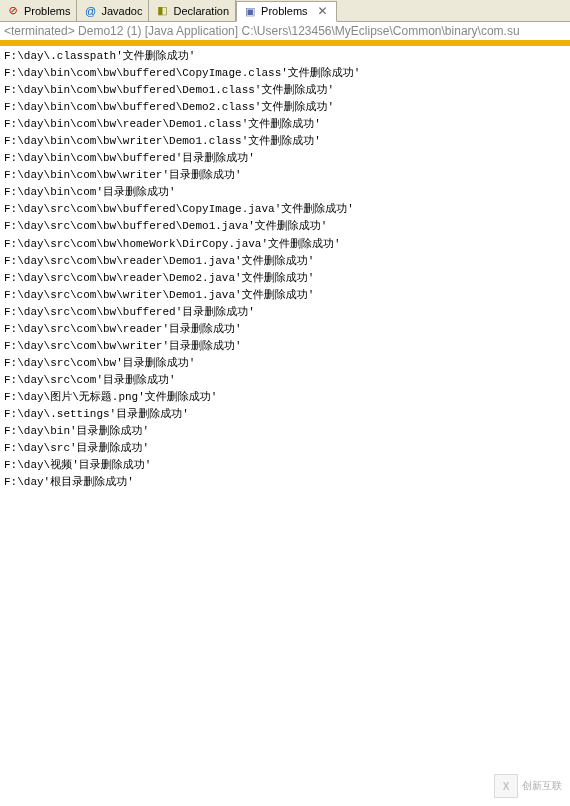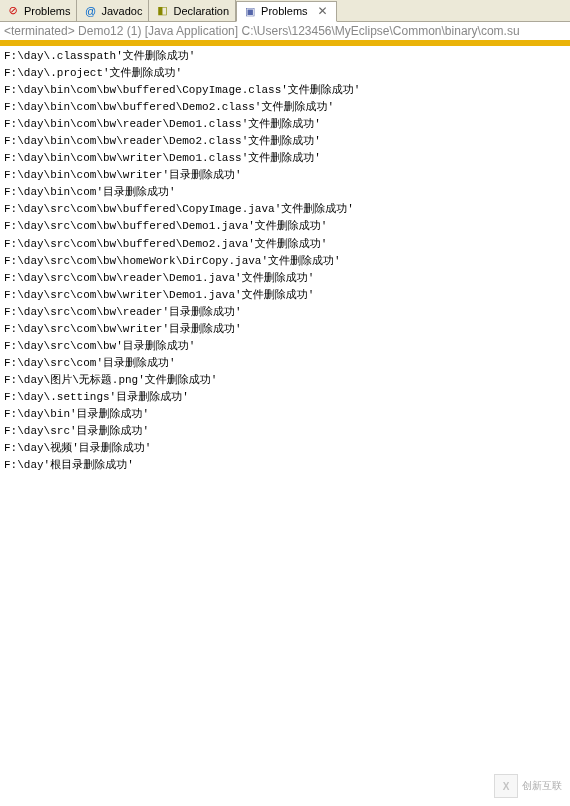--- a/index.html
+++ b/index.html
@@ -120,34 +120,35 @@
       <span class="icon icon-console">▣</span>
       <span>Problems</span>
       <span class="tab-close">✕</span>
     </div>
   </div>
 
 <div class="status-bar">&lt;terminated&gt; Demo12 (1) [Java Application] C:\Users\123456\MyEclipse\Common\binary\com.su</div>
 
 <div class="content" id="console-content">
     <div class="line">F:\day\.classpath'文件删除成功'</div>
-    <div class="line">F:\day\.project'文件删除成功'</div>
     <div class="line">F:\day\bin\com\bw\buffered\CopyImage.class'文件删除成功'</div>
+    <div class="line">F:\day\bin\com\bw\buffered\Demo1.class'文件删除成功'</div>
     <div class="line">F:\day\bin\com\bw\buffered\Demo2.class'文件删除成功'</div>
     <div class="line">F:\day\bin\com\bw\reader\Demo1.class'文件删除成功'</div>
-    <div class="line">F:\day\bin\com\bw\reader\Demo2.class'文件删除成功'</div>
     <div class="line">F:\day\bin\com\bw\writer\Demo1.class'文件删除成功'</div>
+    <div class="line">F:\day\bin\com\bw\buffered'目录删除成功'</div>
     <div class="line">F:\day\bin\com\bw\writer'目录删除成功'</div>
     <div class="line">F:\day\bin\com'目录删除成功'</div>
     <div class="line">F:\day\src\com\bw\buffered\CopyImage.java'文件删除成功'</div>
     <div class="line">F:\day\src\com\bw\buffered\Demo1.java'文件删除成功'</div>
-    <div class="line">F:\day\src\com\bw\buffered\Demo2.java'文件删除成功'</div>
     <div class="line">F:\day\src\com\bw\homeWork\DirCopy.java'文件删除成功'</div>
     <div class="line">F:\day\src\com\bw\reader\Demo1.java'文件删除成功'</div>
+    <div class="line">F:\day\src\com\bw\reader\Demo2.java'文件删除成功'</div>
     <div class="line">F:\day\src\com\bw\writer\Demo1.java'文件删除成功'</div>
+    <div class="line">F:\day\src\com\bw\buffered'目录删除成功'</div>
     <div class="line">F:\day\src\com\bw\reader'目录删除成功'</div>
     <div class="line">F:\day\src\com\bw\writer'目录删除成功'</div>
     <div class="line">F:\day\src\com\bw'目录删除成功'</div>
     <div class="line">F:\day\src\com'目录删除成功'</div>
     <div class="line">F:\day\图片\无标题.png'文件删除成功'</div>
     <div class="line">F:\day\.settings'目录删除成功'</div>
     <div class="line">F:\day\bin'目录删除成功'</div>
     <div class="line">F:\day\src'目录删除成功'</div>
     <div class="line">F:\day\视频'目录删除成功'</div>
     <div class="line">F:\day'根目录删除成功'</div>

